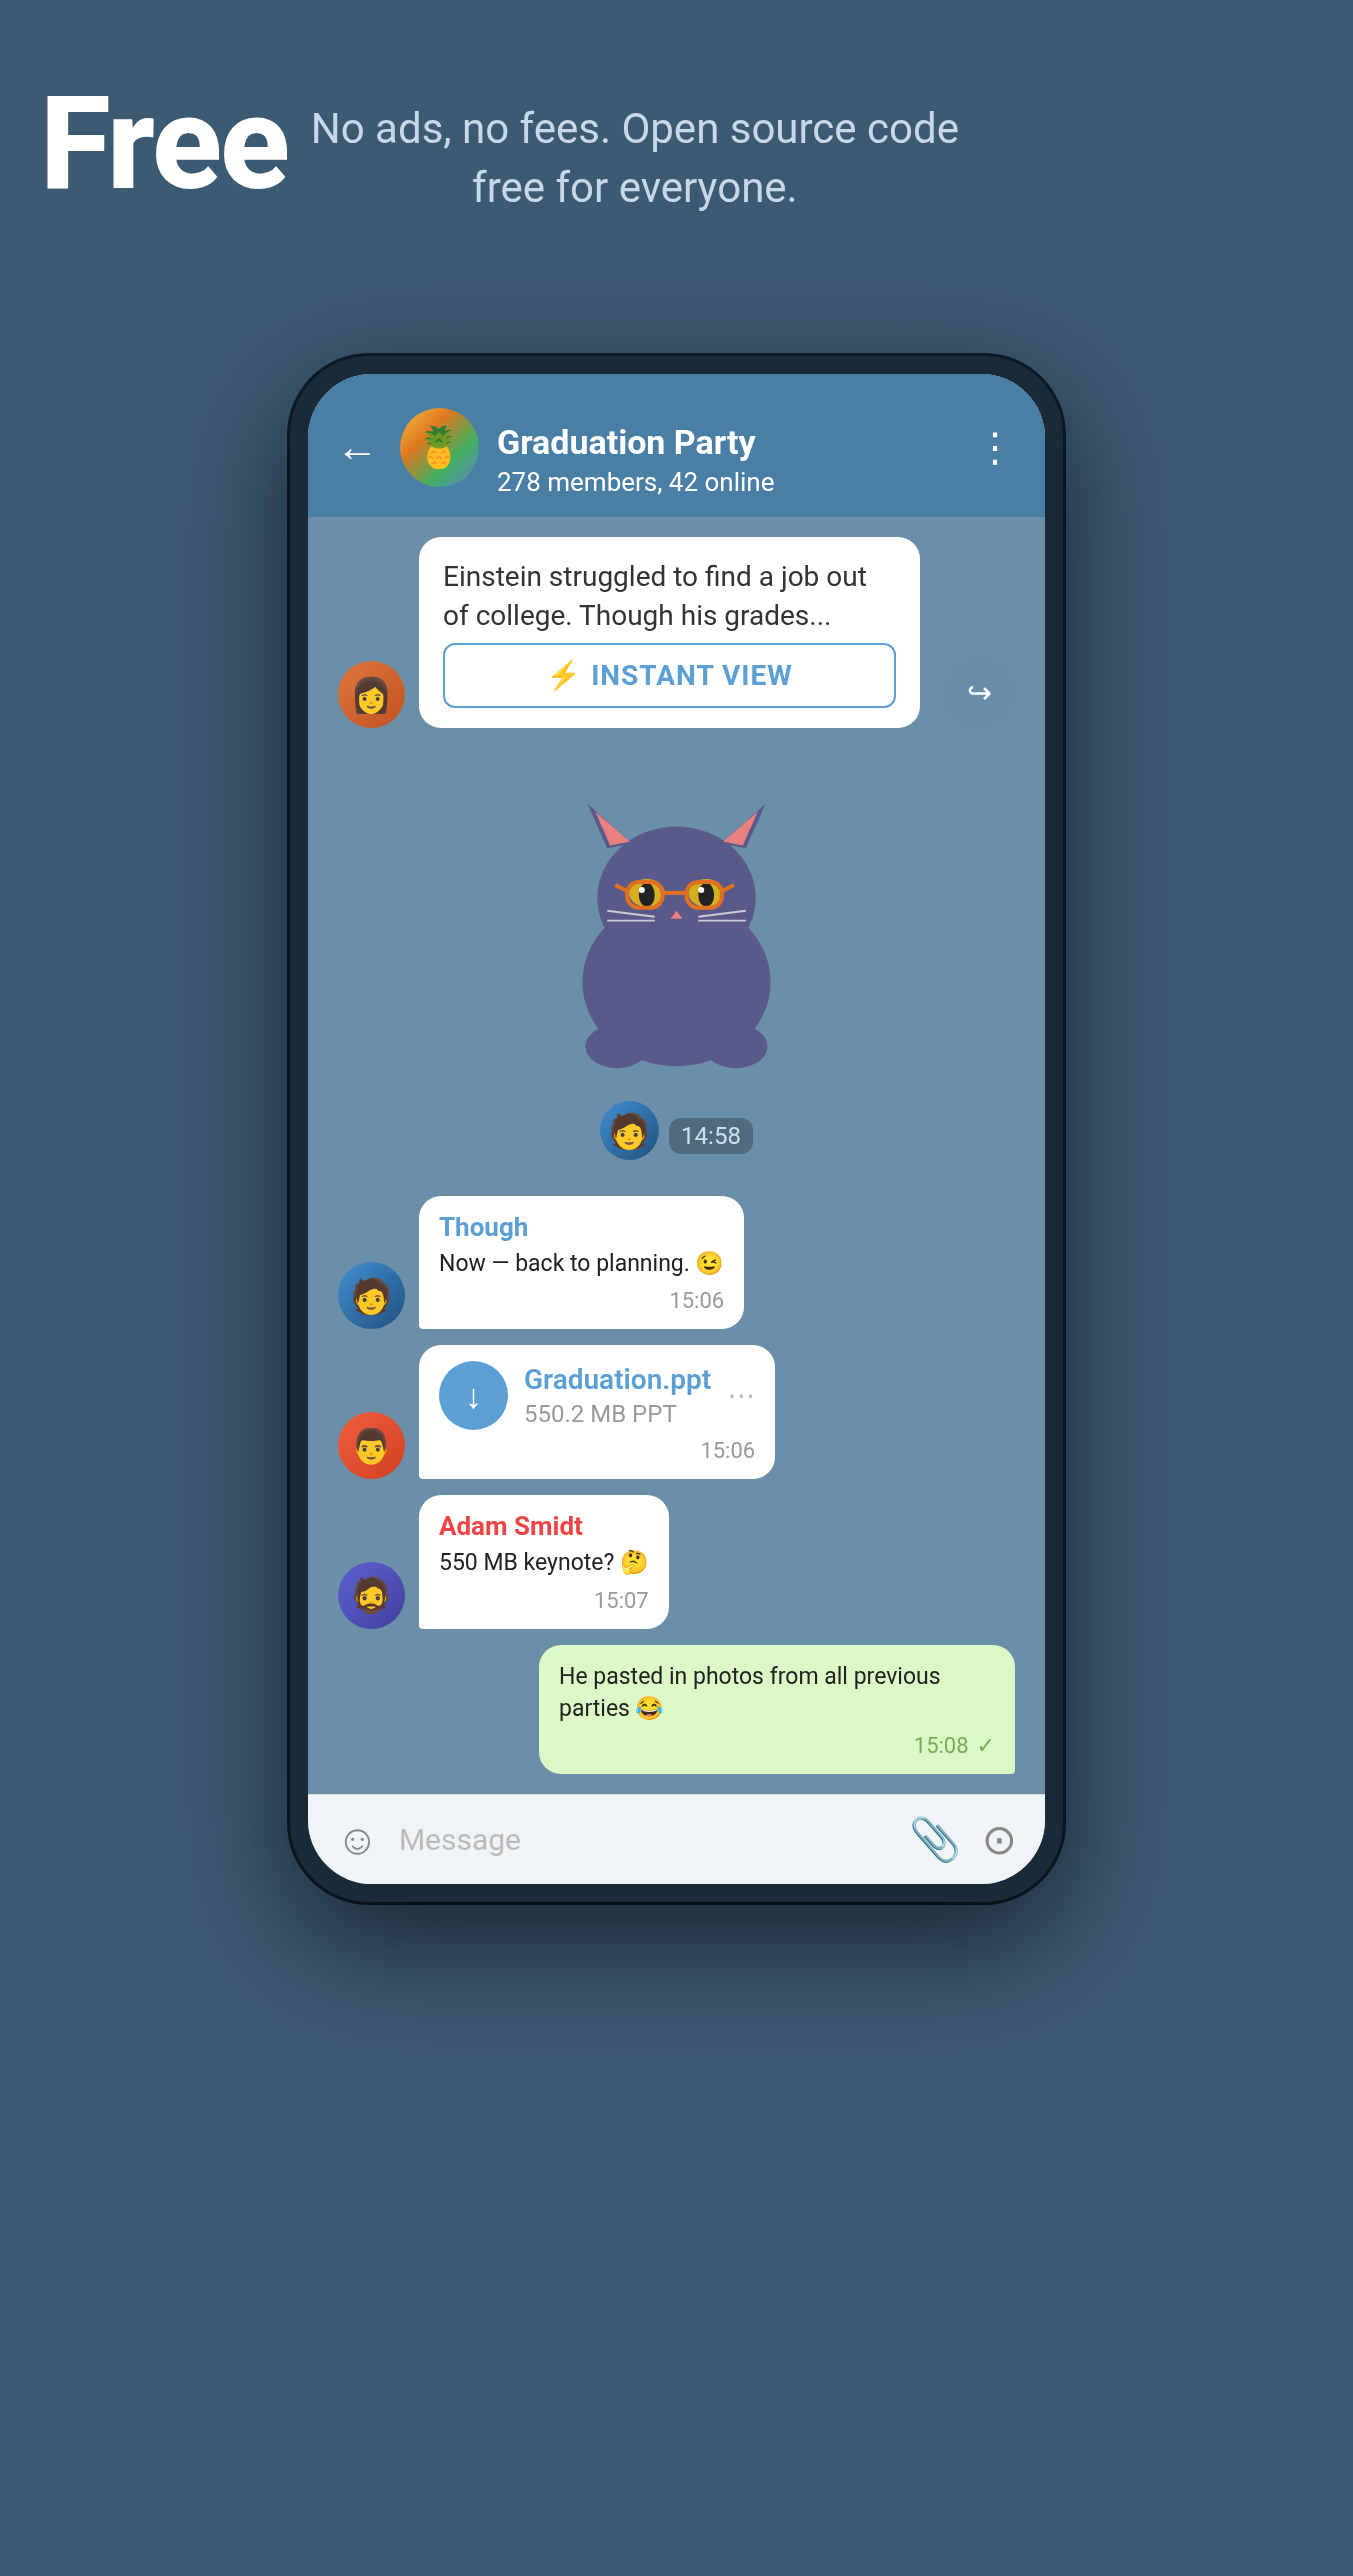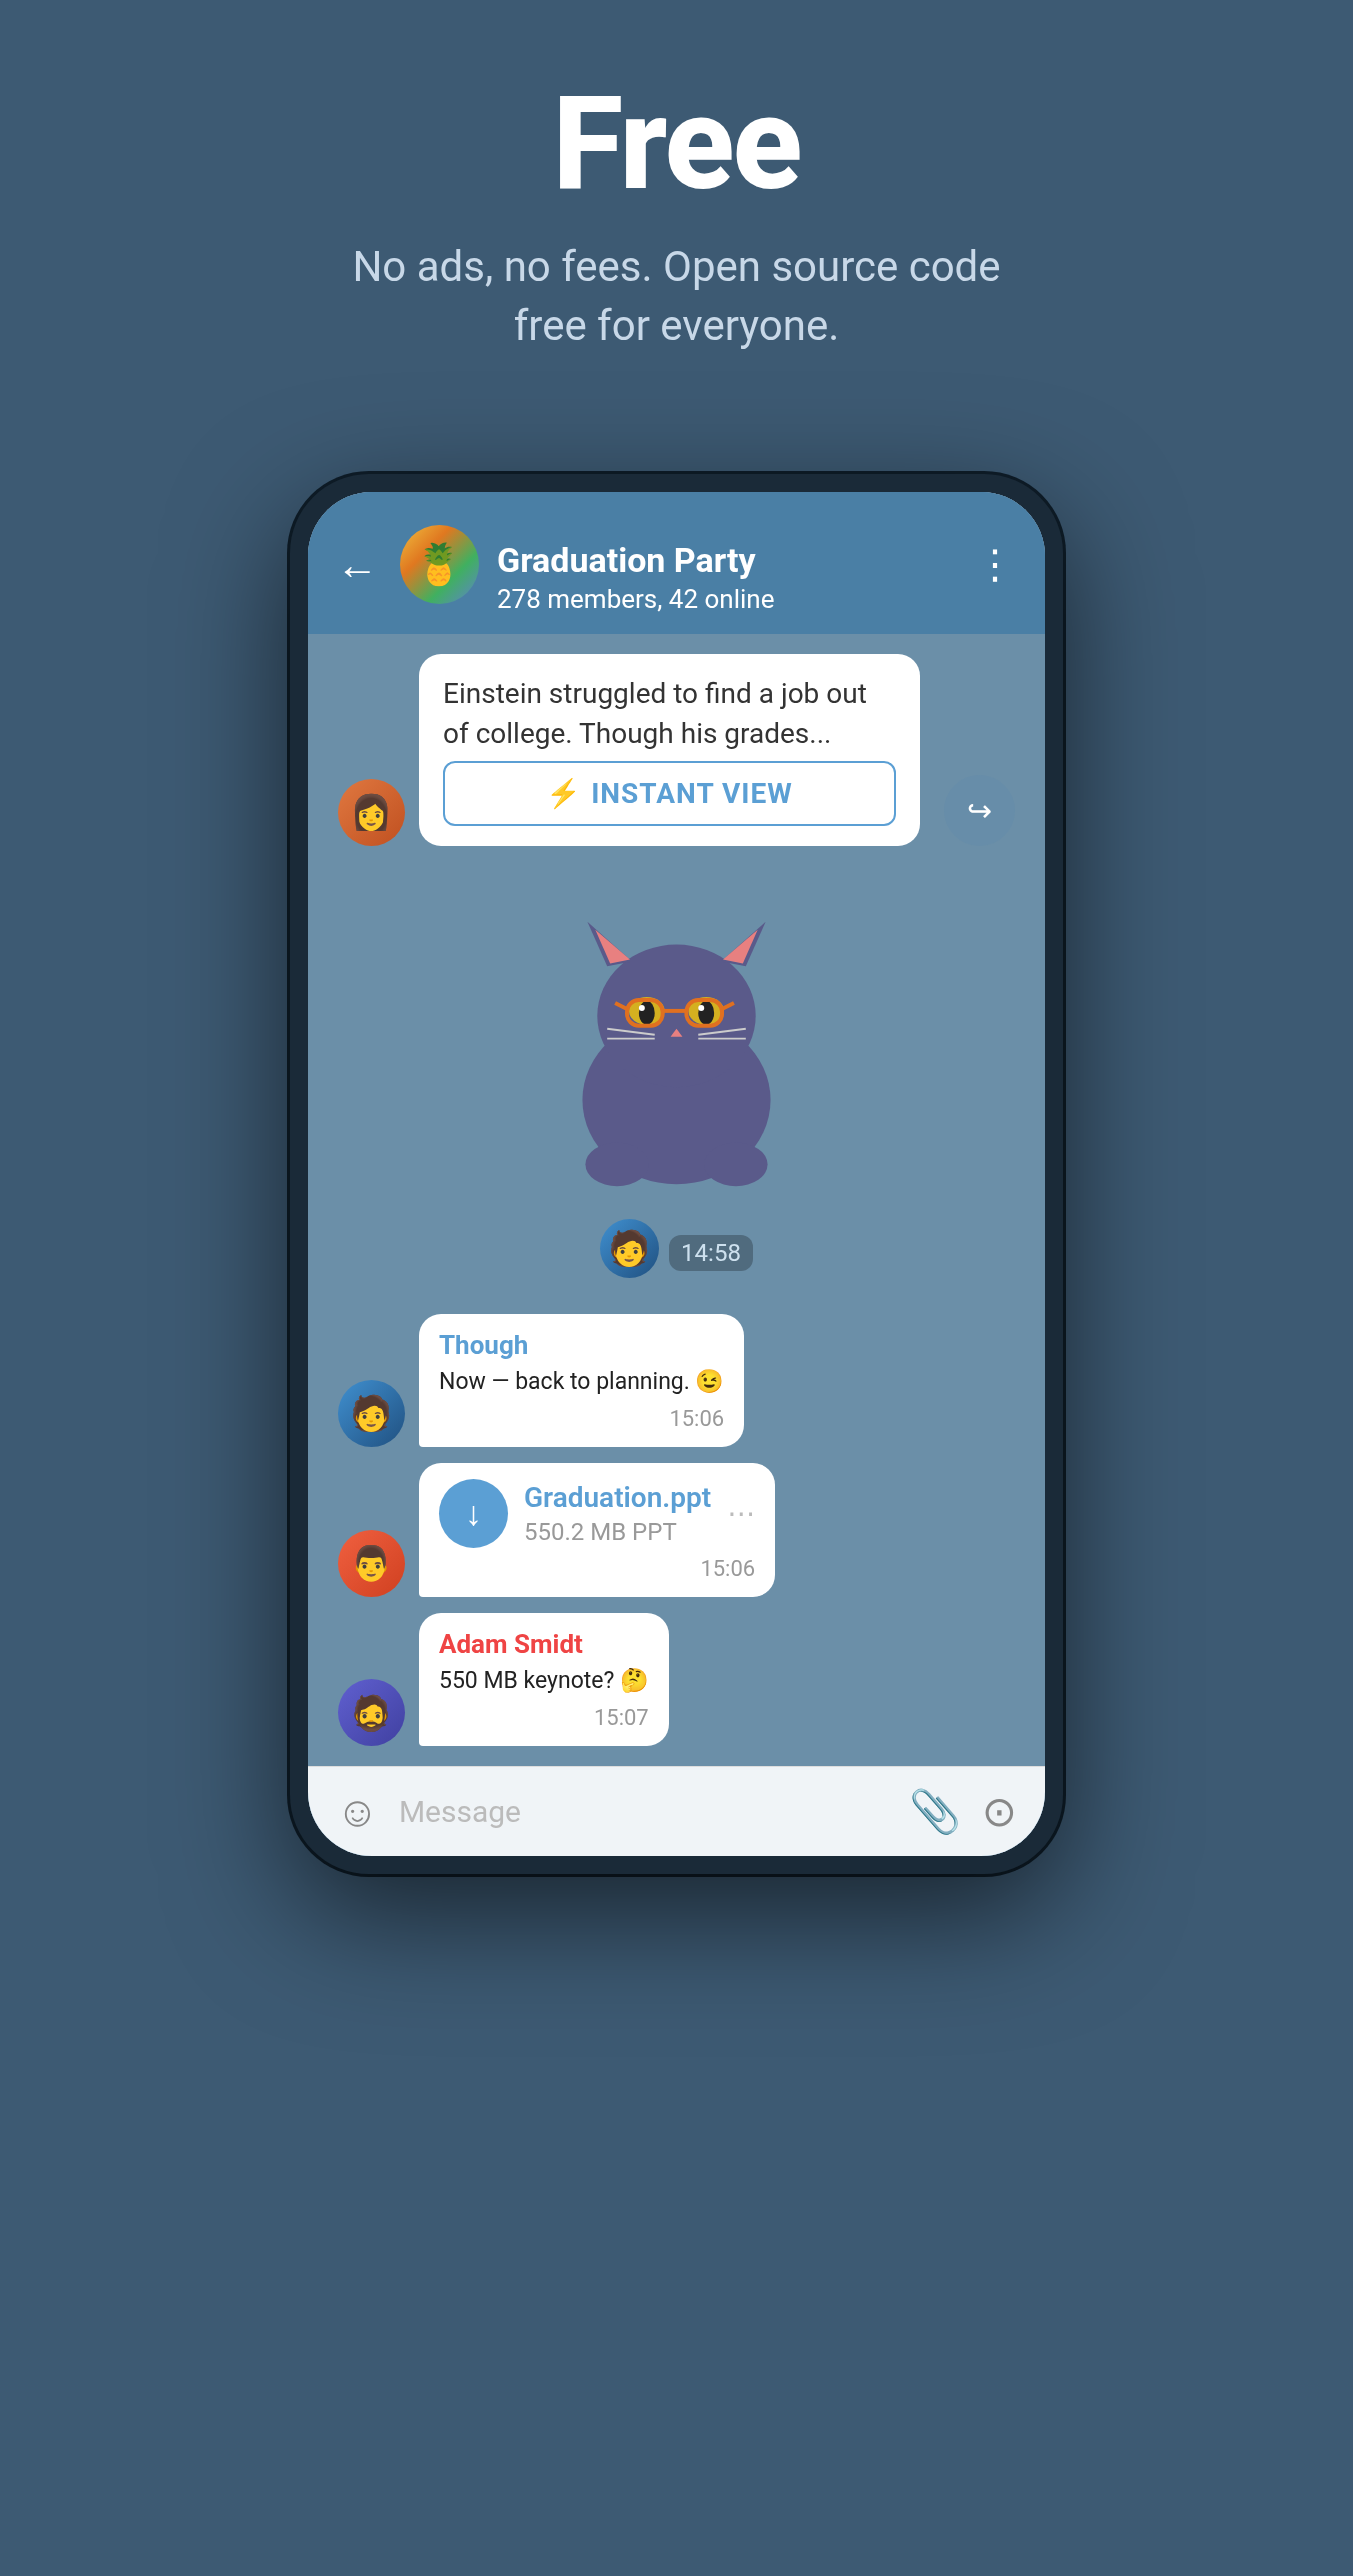--- a/index.html
+++ b/index.html
@@ -10,21 +10,21 @@
       font-family: -apple-system, BlinkMacSystemFont, 'Segoe UI', Roboto, sans-serif;
       display: flex;
       flex-direction: column;
       align-items: center;
     }
 
     
     .hero {
       width: 100%;
       display: flex;
-      flex-direction: column;
+      flex-direction: row;
       align-items: center;
       padding: 79px 40px 59px;
     }
     .hero-title {
       font-size: 129px;
       font-weight: 800;
       color: #ffffff;
       letter-spacing: -2px;
       line-height: 1;
       margin-bottom: 30px;
@@ -518,20 +518,29 @@
             </div>
             <div class="bubble-white">
               <div class="bubble-sender orange">Adam Smidt</div>
               <div class="bubble-text">550 MB keynote? 🤔</div>
               <div class="bubble-footer">
                 <span class="bubble-time">15:07</span>
               </div>
             </div>
           </div>
 
+          <div class="msg-row right">
+            <div class="bubble-green">
+              <div class="bubble-text">He pasted in photos from all previous parties 😂</div>
+              <div class="bubble-footer">
+                <span class="bubble-time green-time">15:08</span>
+                <span class="check-icon">✓</span>
+              </div>
+            </div>
+          </div>
 
         </div>
 
         <div class="input-bar">
           <span class="input-icon">☺</span>
           <div class="input-field">Message</div>
           <span class="input-icon">📎</span>
           <span class="input-icon">⊙</span>
         </div>
 

